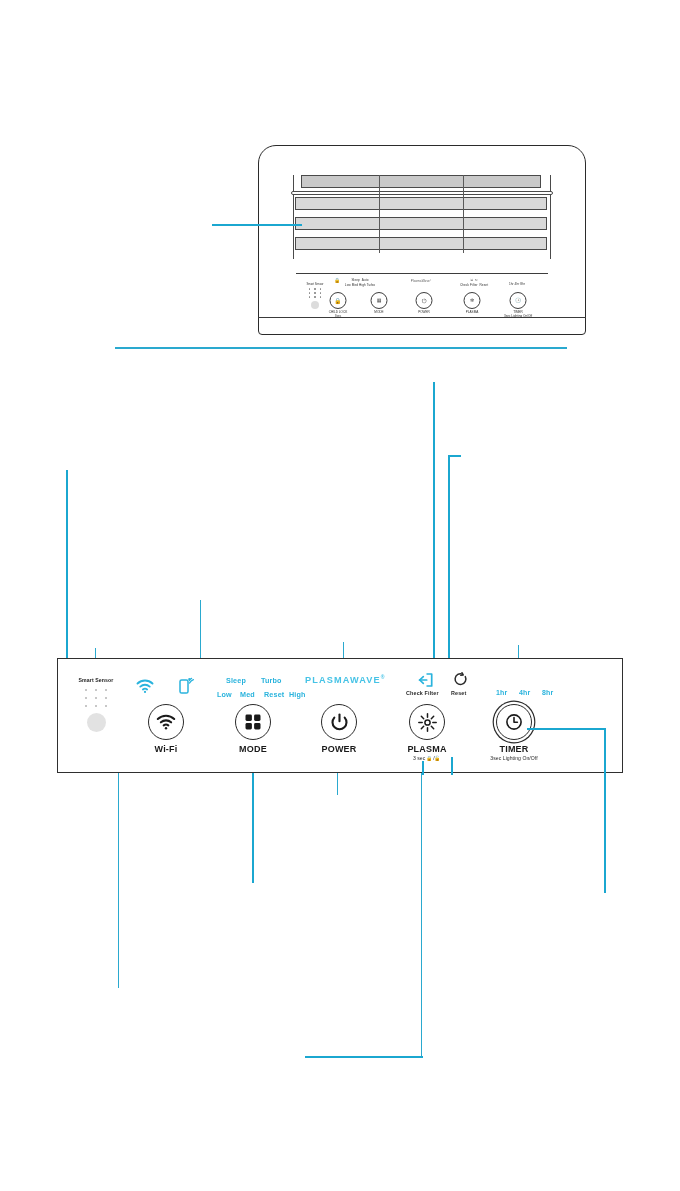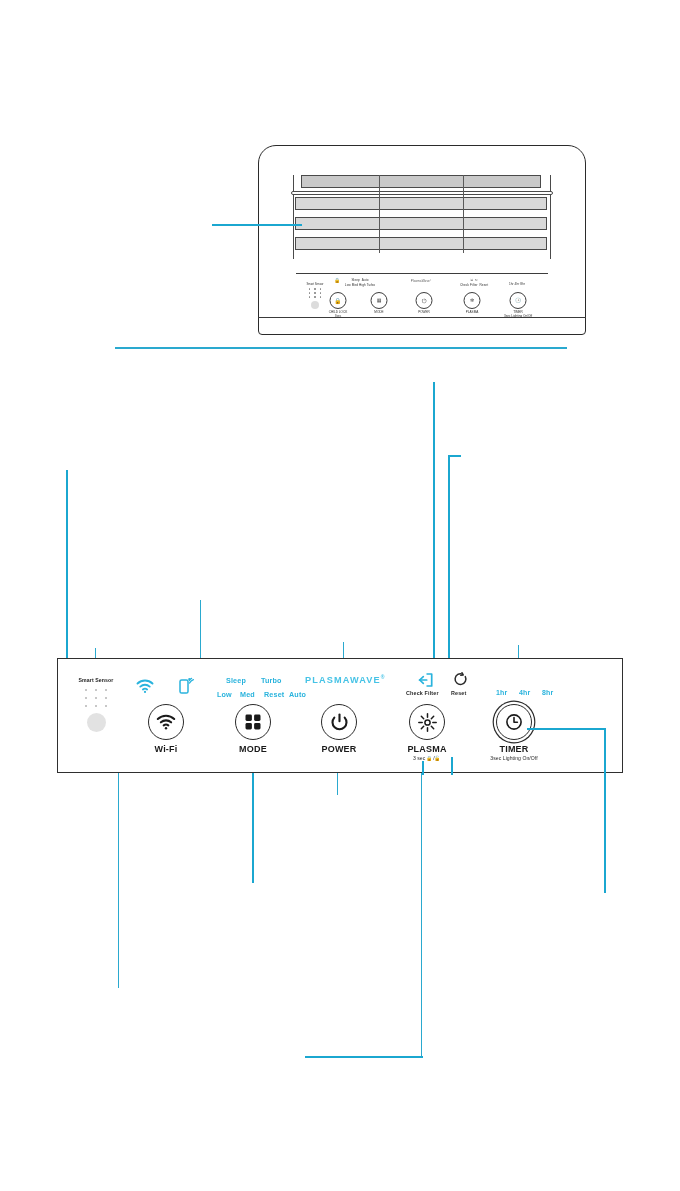--- a/index.html
+++ b/index.html
@@ -272,21 +272,21 @@
           <path d="M11.6 8.1 A6.6 6.6 0 0 1 15.4 4.6" fill="none" stroke="#29b3dd" stroke-width="1.3" stroke-linecap="round"></path>
           <circle cx="11.3" cy="4.2" r="1.1" fill="#29b3dd"></circle>
         </svg>
       </div>
 
       <div class="ind" style="left:168px;top:17px;">Sleep</div>
       <div class="ind" style="left:203px;top:17px;">Turbo</div>
       <div class="ind" style="left:159px;top:31px;">Low</div>
       <div class="ind" style="left:182px;top:31px;">Med</div>
       <div class="ind" style="left:206px;top:31px;">Reset</div>
-      <div class="ind" style="left:231px;top:31px;">Auto</div>
+      <div class="ind" style="left:231px;top:31px;">High</div>
 
       <div class="logo"><span>PLASMAWAVE</span><sup>®</sup></div>
 
       <div style="position:absolute;left:360px;top:13px;">
         <svg width="16" height="16" viewBox="0 0 16 16">
           <path d="M8.5 2 h5.2 v12 h-5.2" fill="none" stroke="#29b3dd" stroke-width="1.7" stroke-linejoin="round"></path>
           <path d="M1.5 8 h7.2" fill="none" stroke="#29b3dd" stroke-width="1.7" stroke-linecap="round"></path>
           <path d="M5.3 4.6 L1.7 8 L5.3 11.4" fill="none" stroke="#29b3dd" stroke-width="1.7" stroke-linejoin="round" stroke-linecap="round"></path>
         </svg>
       </div>

